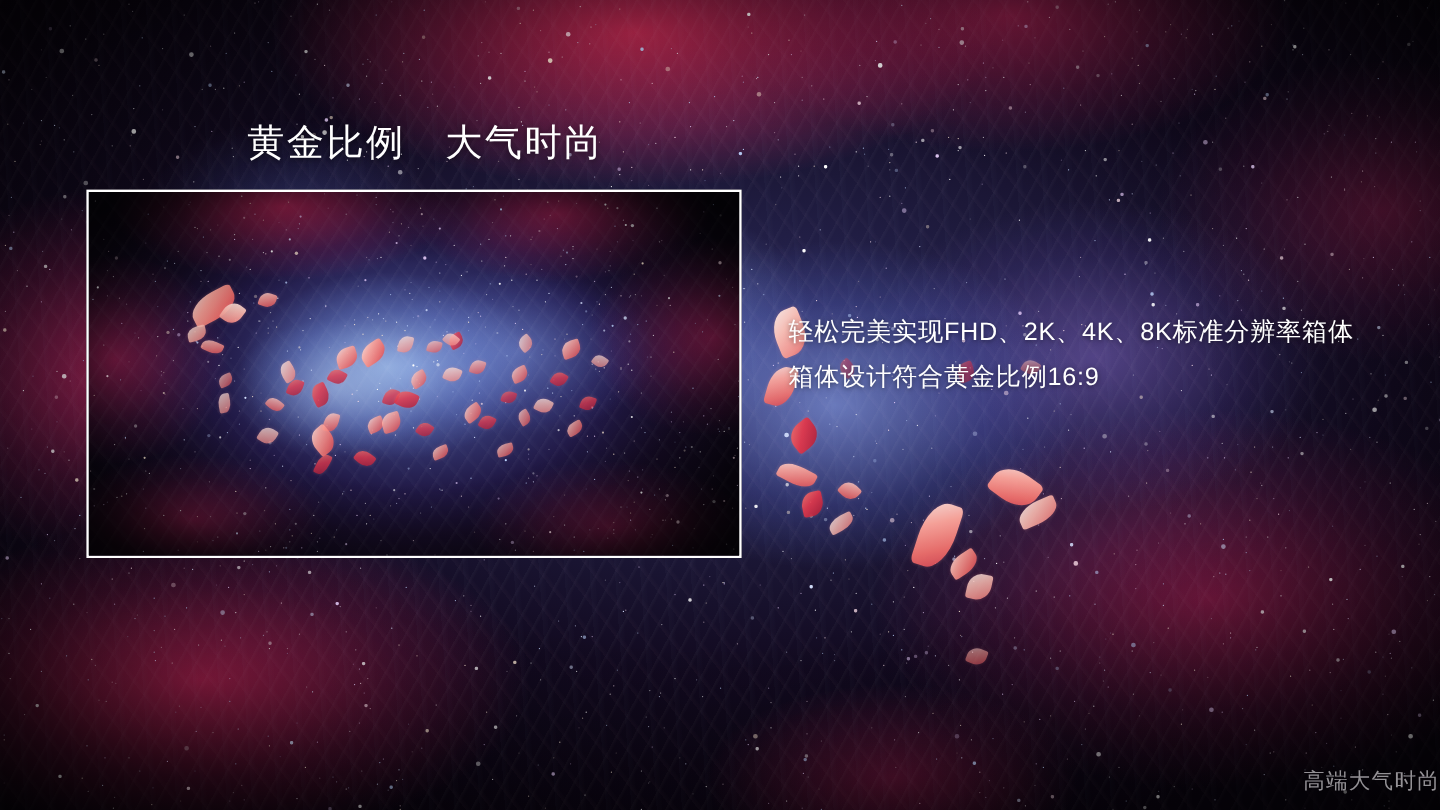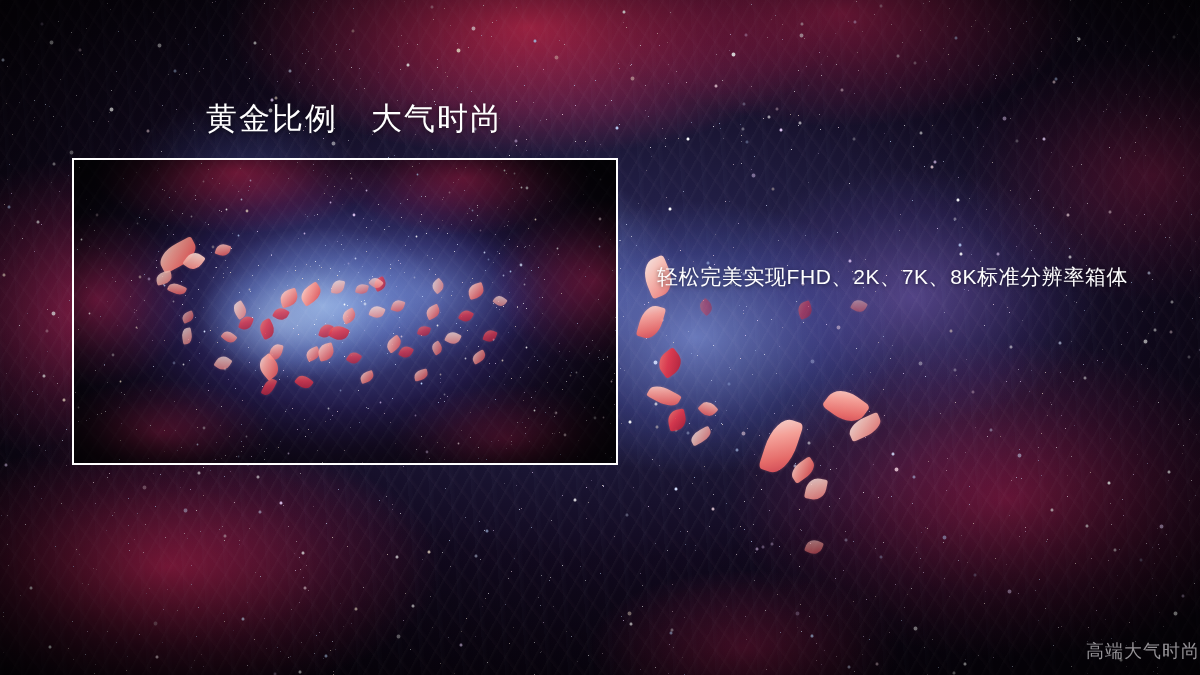--- a/index.html
+++ b/index.html
@@ -323,18 +323,19 @@
           <div class="petal pale" style="left: 358px; top: 120px; width: 12px; height: 12px; opacity: 0.72; transform: rotate(-40deg);"></div>
           <div class="petal soft" style="left: 282px; top: 124px; width: 12px; height: 10px; opacity: 0.7; transform: rotate(14deg);"></div>
           <div class="petal soft" style="left: 108px; top: 152px; width: 12px; height: 10px; opacity: 0.66; transform: rotate(-22deg);"></div>
           <div class="petal pale" style="left: 420px; top: 136px; width: 12px; height: 10px; opacity: 0.7; transform: rotate(36deg);"></div>
         </div>
       <div class="fi-vig"></div>
     </div>
   </div>
 
   <div id="body-text">
-    <div class="body-line">轻松完美实现FHD、2K、7K、8K标准分辨率箱体</div>
+    <div class="body-line">轻松完美实现FHD、2K、4K、8K标准分辨率箱体</div>
+    <div class="body-line">箱体设计符合黄金比例16:9</div>
   </div>
 
   <div id="watermark">高端大气时尚</div>
 
 </div>
 
 </body></html>

